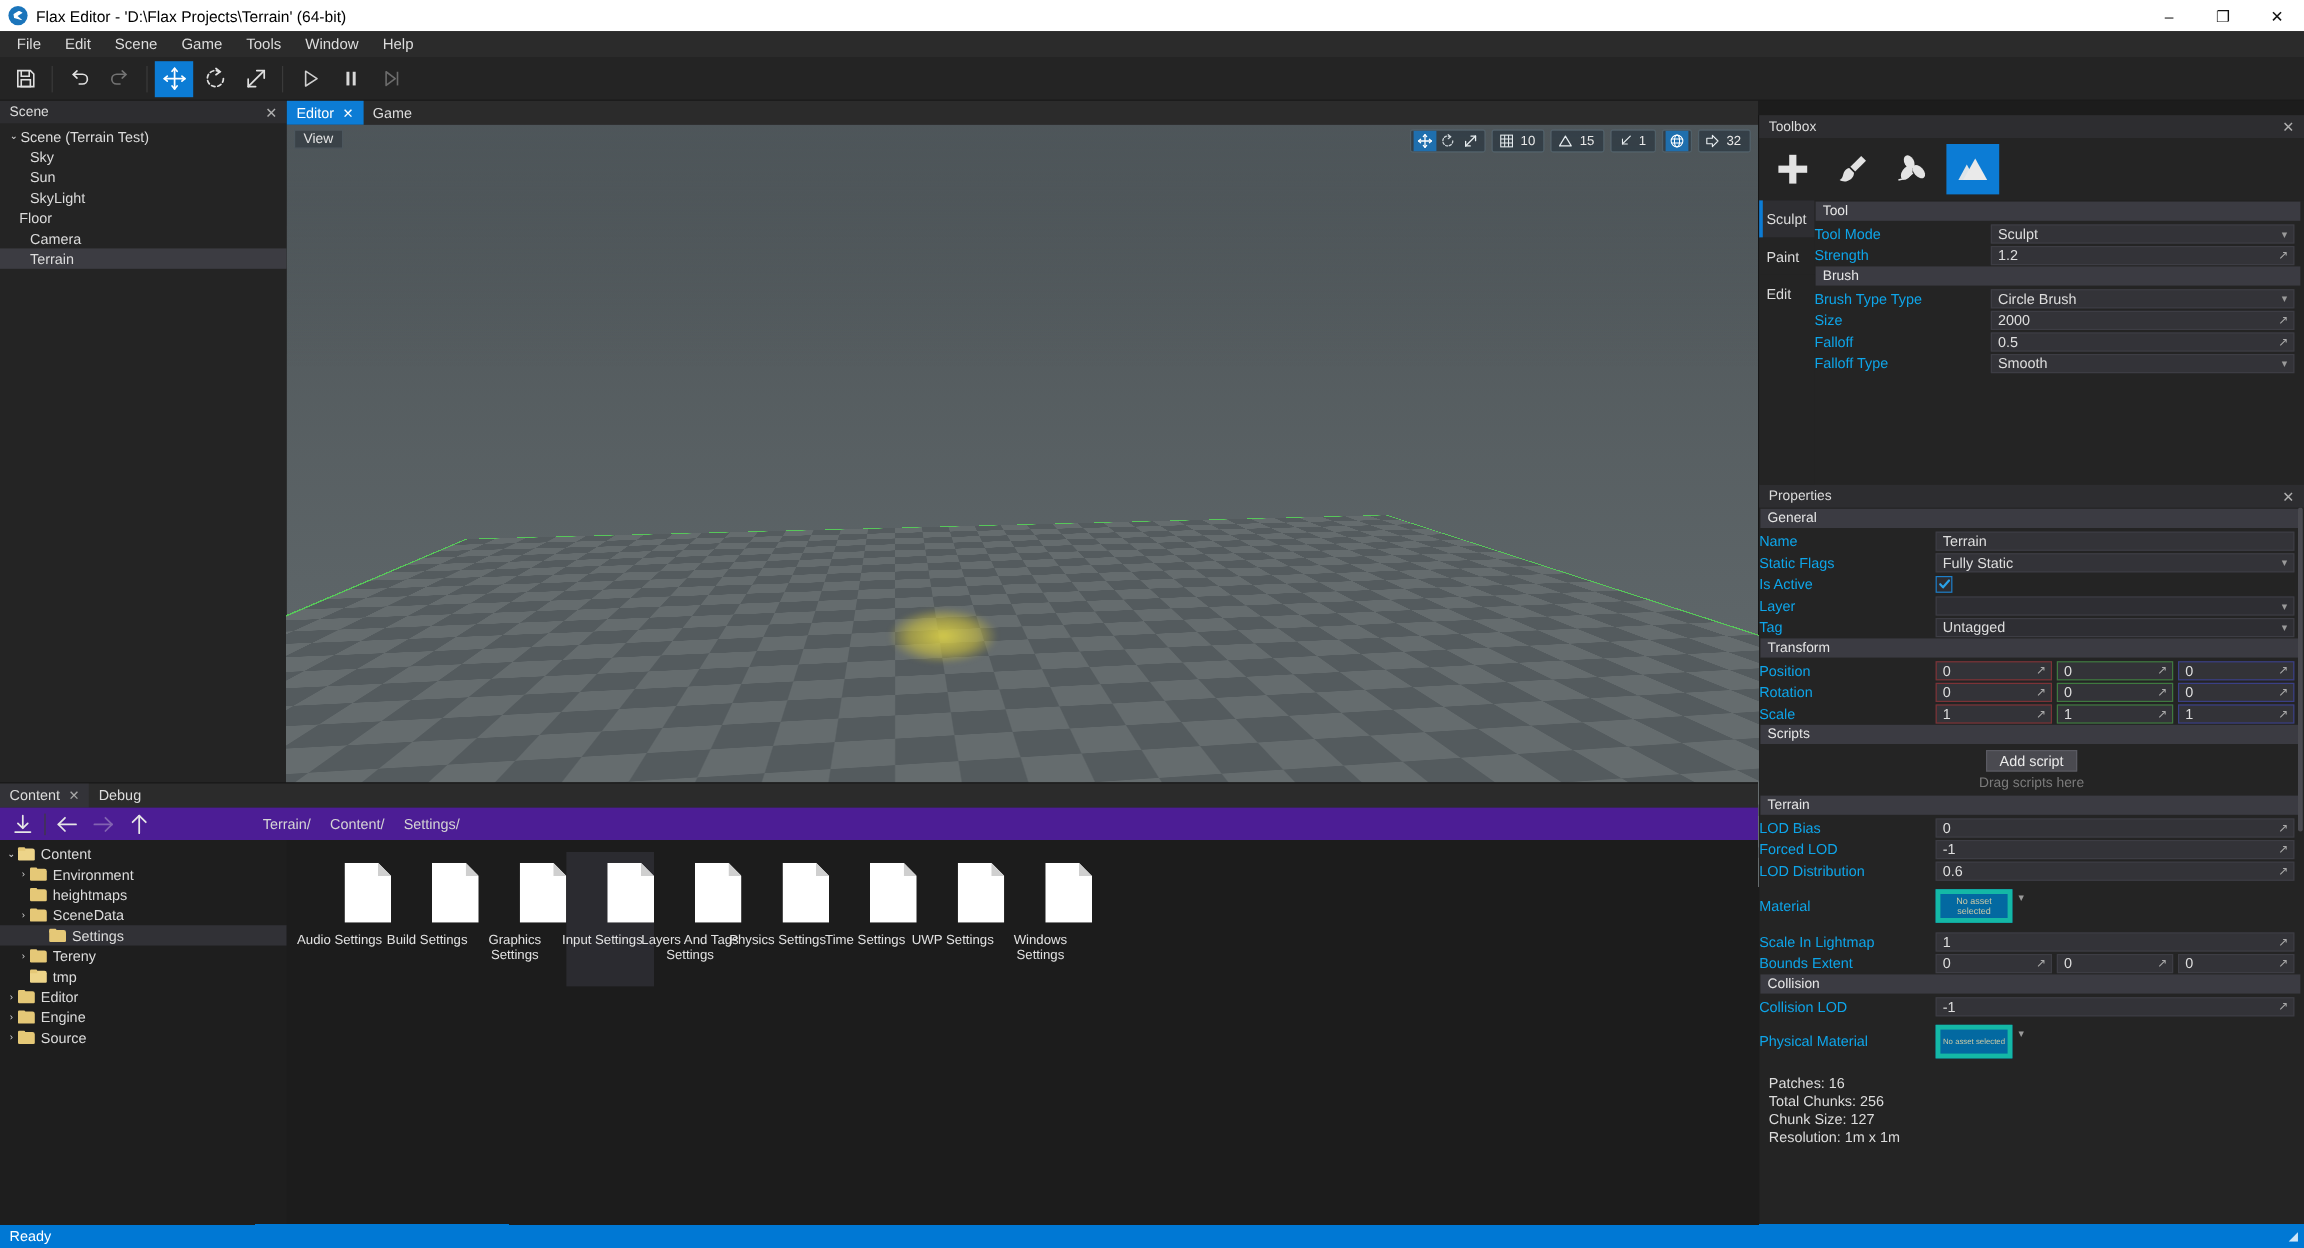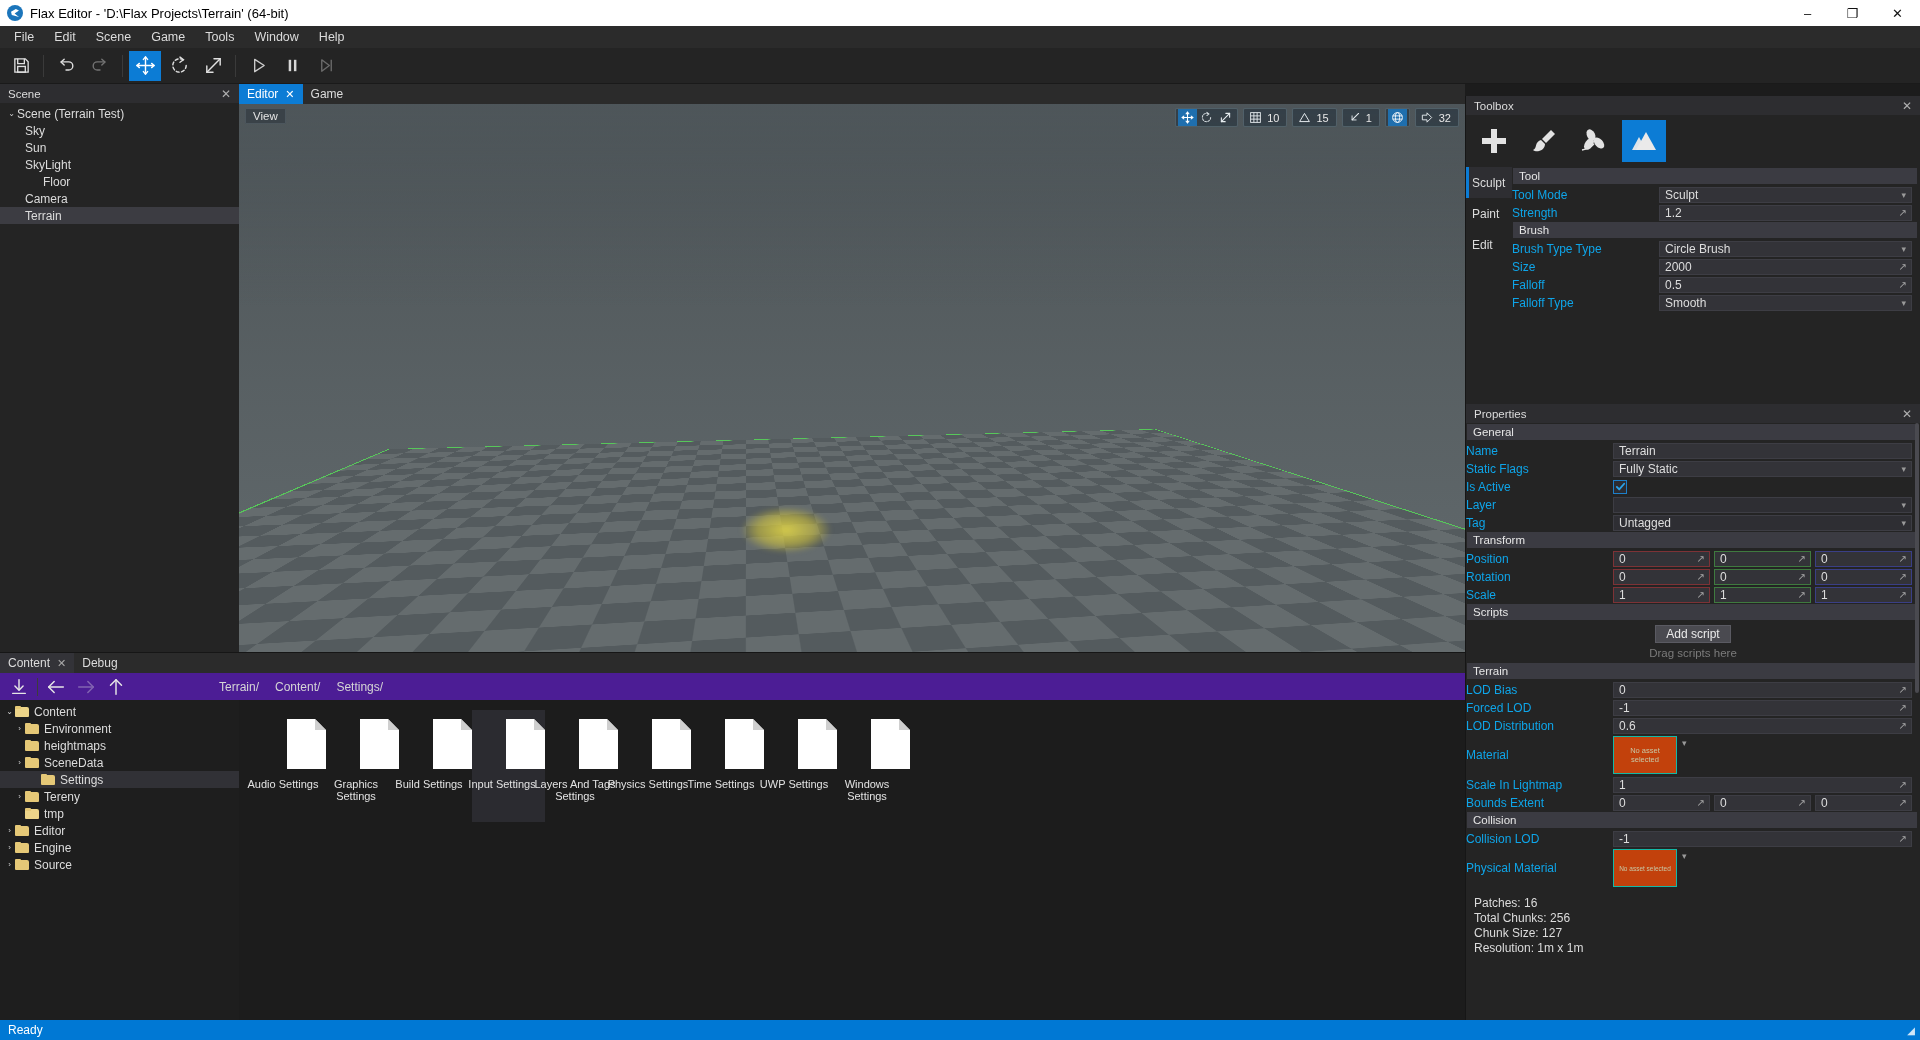--- a/index.html
+++ b/index.html
@@ -213,21 +213,21 @@
 
   .props-scroll { flex: 1; overflow: hidden; position: relative; }
   .addscript-row { display: flex; justify-content: center; padding: 3px 0 2px; }
   .addscript {
     background: #4a4a50; border: 1px solid #5a5a62; color: #eaeaea;
     font-size: 12px; padding: 1px 10px;
   }
   .drag-here { text-align: center; font-size: 11.5px; color: #7b7b7b; padding: 2px 0 3px; }
 
   .asset-pick {
-    width: 64px; height: 38px; background: #c2410c; border: 1px solid #14b8a6;
+    width: 64px; height: 28px; background: #0369a1; border: 4px solid #14b8a6;
     font-size: 7.5px; color: #c8c8a6; display: flex; align-items: center;
     justify-content: center; text-align: center; line-height: 9px; padding: 2px;
   }
   .asset-pick-wrap { flex: 1; display: flex; align-items: flex-start; }
   .asset-pick-chev { font-size: 9px; color: #9a9a9a; margin-left: 5px; margin-top: 2px; }
 
   .stats { padding: 7px 0 0 8px; font-size: 12px; color: #dcdcdc; line-height: 15px; }
 
   .vscroll {
     position: absolute; right: 1px; top: 0; width: 4px; height: 270px;
@@ -344,21 +344,21 @@
         </div>
         <div class="tree-row" style="padding-left:25px">
           <span>Sky</span>
         </div>
         <div class="tree-row" style="padding-left:25px">
           <span>Sun</span>
         </div>
         <div class="tree-row" style="padding-left:25px">
           <span>SkyLight</span>
         </div>
-        <div class="tree-row" style="padding-left:43px">
+        <div class="tree-row" style="padding-left:16px">
           <span>Floor</span>
         </div>
         <div class="tree-row" style="padding-left:25px">
           <span>Camera</span>
         </div>
         <div class="tree-row selected" style="padding-left:25px">
           <span>Terrain</span>
         </div>
       </div>
     </div>
@@ -834,25 +834,25 @@
         </div>
       </div>
 
       <div class="asset-area">
         <div class="asset">
           <div class="asset-ico"></div>
           <div class="asset-label">Audio Settings</div>
         </div>
         <div class="asset">
           <div class="asset-ico"></div>
-          <div class="asset-label">Graphics Settings</div>
+          <div class="asset-label">Build Settings</div>
         </div>
         <div class="asset">
           <div class="asset-ico"></div>
-          <div class="asset-label">Build Settings</div>
+          <div class="asset-label">Graphics Settings</div>
         </div>
         <div class="asset selected">
           <div class="asset-ico"></div>
           <div class="asset-label">Input Settings</div>
         </div>
         <div class="asset">
           <div class="asset-ico"></div>
           <div class="asset-label">Layers And Tags Settings</div>
         </div>
         <div class="asset">

